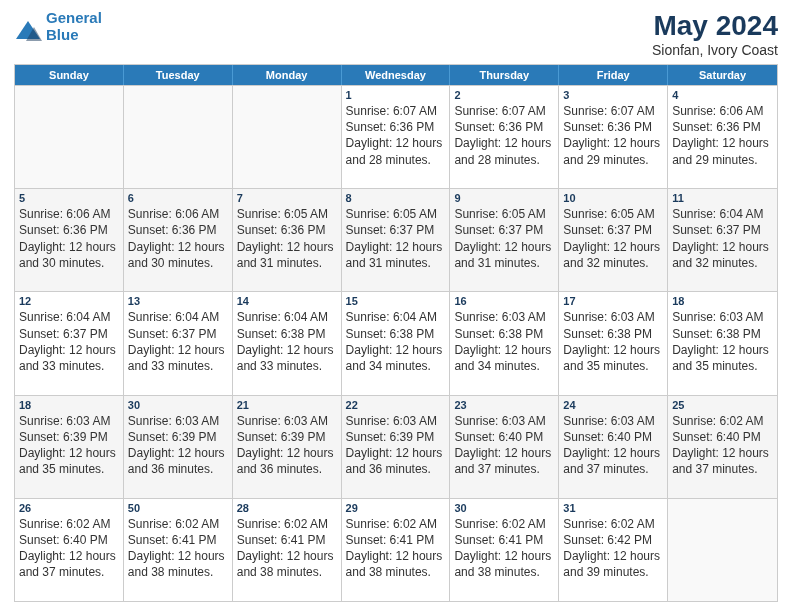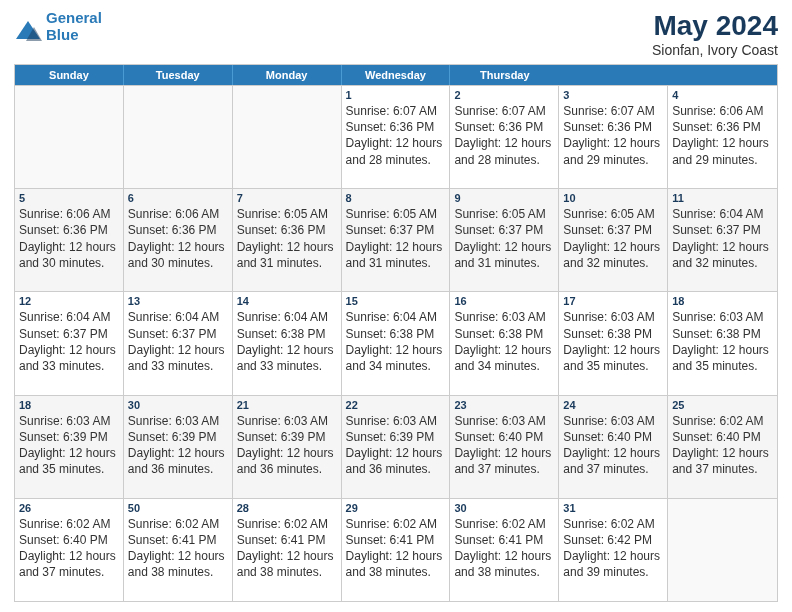--- a/index.html
+++ b/index.html
@@ -130,20 +130,22 @@
     </div>
   </div>
 
   <div class="calendar">
     <div class="cal-header-row">
     <div class="cal-header-cell">Sunday</div>
         <div class="cal-header-cell">Tuesday</div>
         <div class="cal-header-cell">Monday</div>
         <div class="cal-header-cell">Wednesday</div>
         <div class="cal-header-cell">Thursday</div>
+        <div class="cal-header-cell">Friday</div>
+        <div class="cal-header-cell">Saturday</div>
       </div>
     <div class="cal-body">
     <div class="cal-week">
           <div class="cal-cell empty"></div>
           <div class="cal-cell empty"></div>
           <div class="cal-cell empty"></div>
           <div class="cal-cell">
             <div class="day-number">1</div>
             <div class="cell-text" style="white-space: pre-line;">Sunrise: 6:07 AM
 Sunset: 6:36 PM

